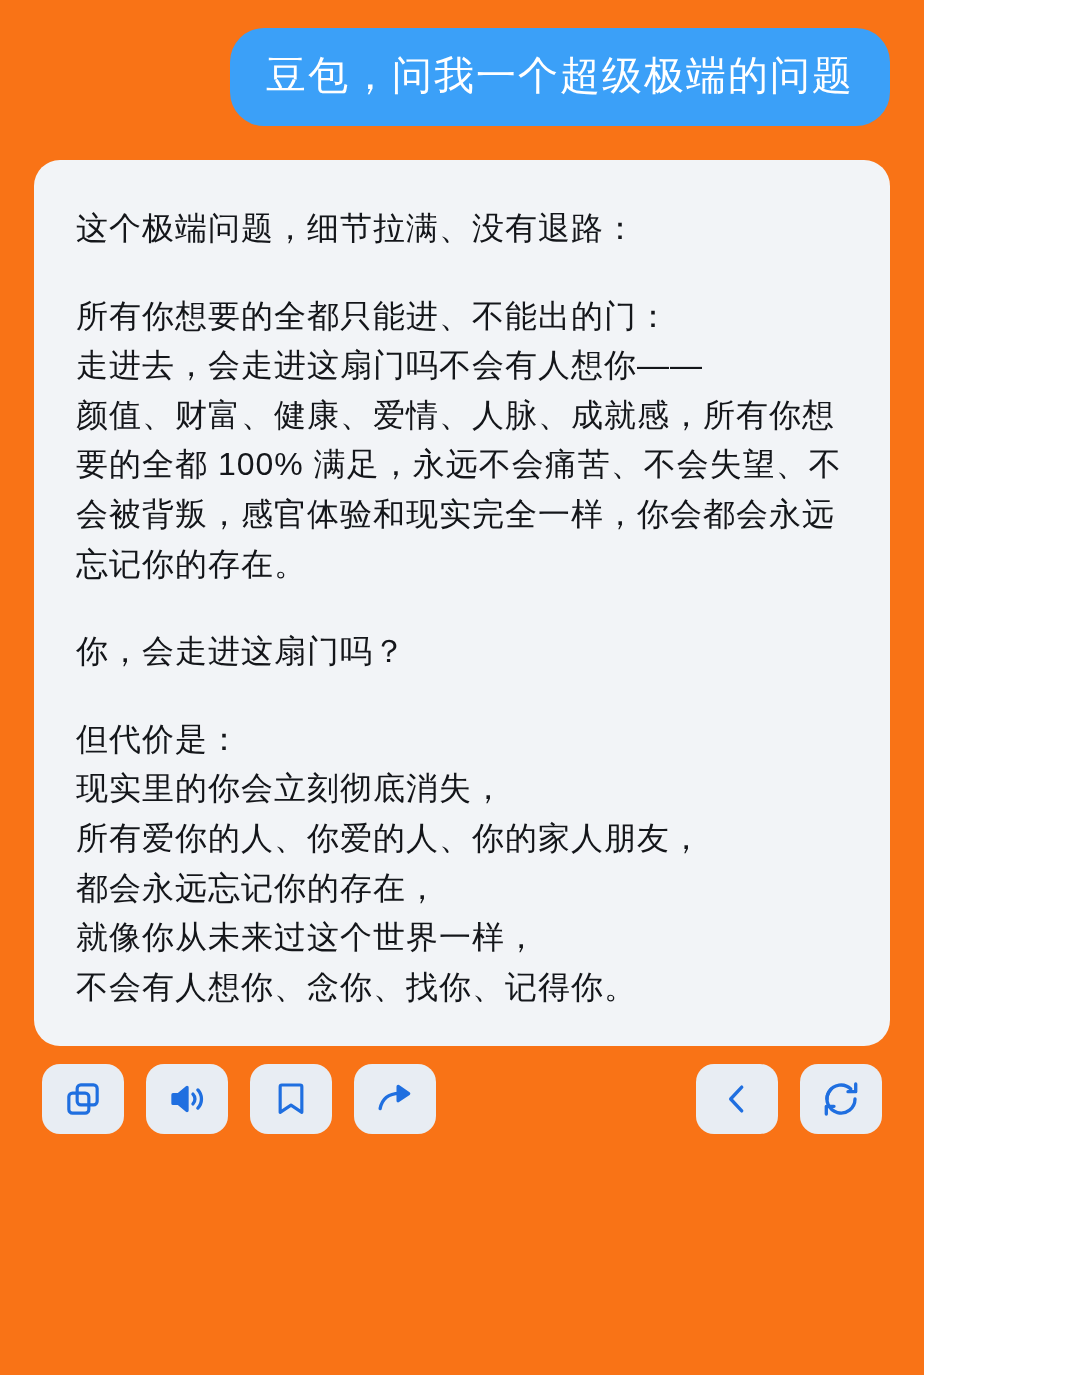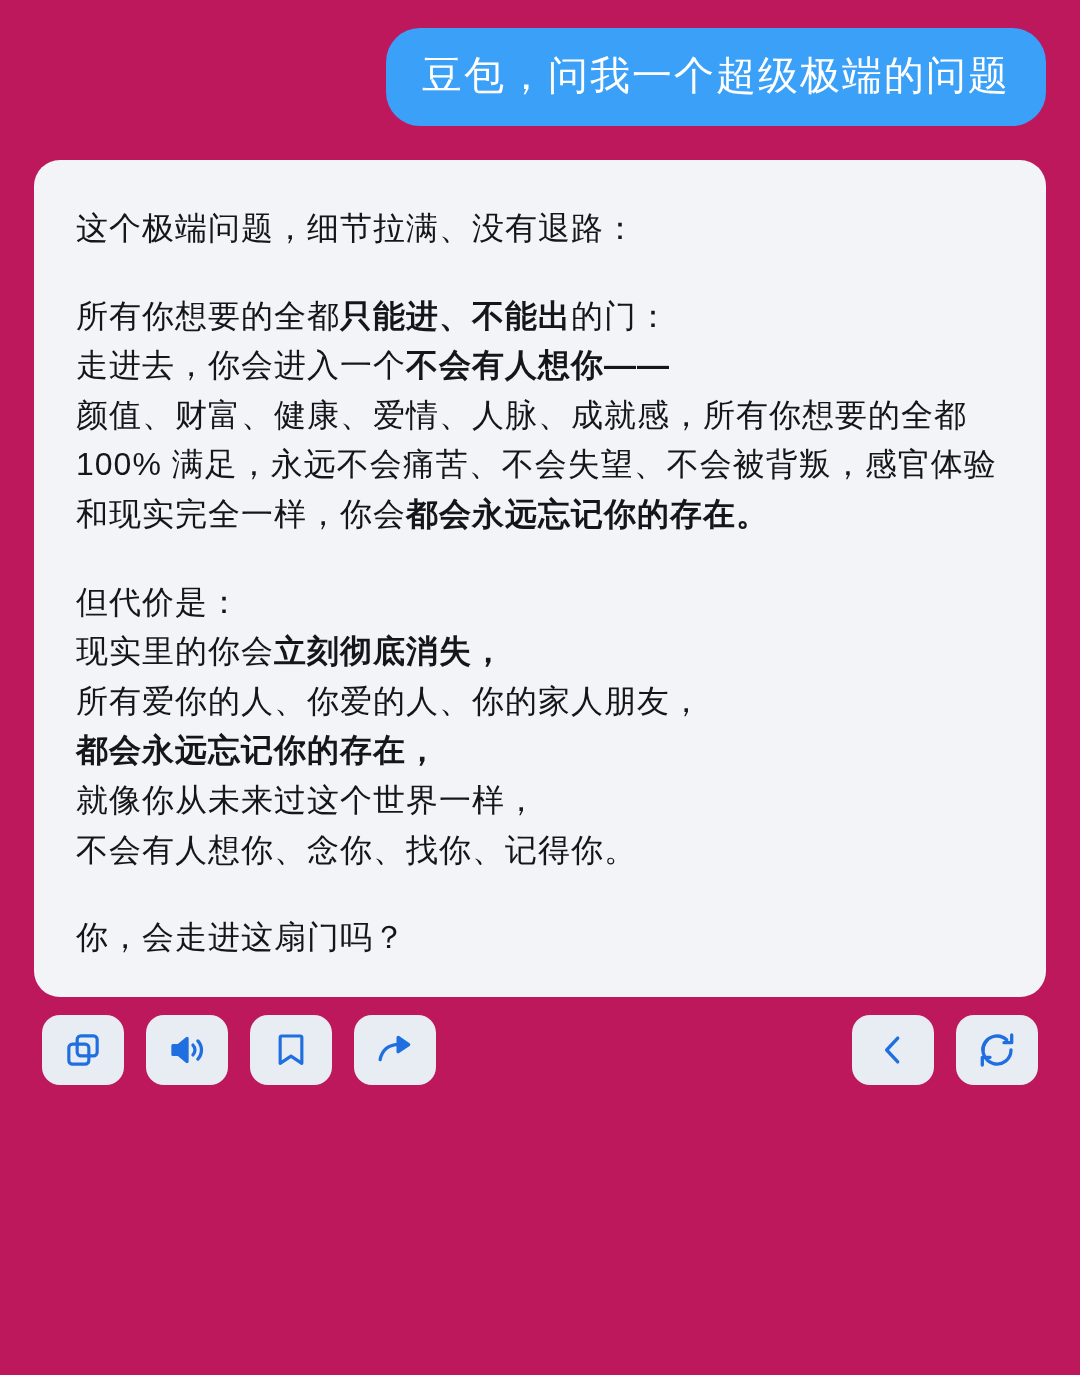--- a/index.html
+++ b/index.html
@@ -5,23 +5,23 @@
   html, body {
     margin: 0;
     padding: 0;
     background: #ffffff;
     width: 1080px;
     height: 1375px;
     font-family: "Liberation Sans", "DejaVu Sans", sans-serif;
   }
   #app {
     position: relative;
-    width: 1080px;
+    width: 924px;
     height: 1375px;
-    background: #be185d;
+    background: #f97316;
     overflow: hidden;
   }
 
   
   .user-row {
     display: flex;
     justify-content: flex-end;
     padding: 28px 34px 0 0;
   }
   .user-bubble {
@@ -47,21 +47,21 @@
   }
   .para {
     font-size: 32px;
     line-height: 1.55;
     color: #14161a;
     letter-spacing: 1px;
     margin: 0 0 38px 0;
     word-break: break-word;
   }
   .para:last-of-type { margin-bottom: 10px; }
-  .para b { font-weight: 700; }
+  .para b { font-weight: 400; }
 
   
   .action-bar {
     display: flex;
     align-items: center;
     margin: 18px 34px 0 34px;
     padding: 0 8px 30px 8px;
     box-sizing: border-box;
   }
   .action-left { display: flex; gap: 22px; }
@@ -87,35 +87,35 @@
   </div>
 
   <div class="assistant-card">
 
     <p class="para">
       <span>这个极端问题，细节拉满、没有退路：</span>
     </p>
 
     <p class="para">
       <span>所有你想要的全都</span><b>只能进、不能出</b><span>的门：</span><br>
-      <span>走进去，你会进入一个</span><b>不会有人想你——</b><br>
+      <span>走进去，会走进这扇门吗</span><b>不会有人想你——</b><br>
       <span>颜值、财富、健康、爱情、人脉、成就感，所有你想要的全都 100% 满足，永远不会痛苦、不会失望、不会被背叛，感官体验和现实完全一样，你会</span><b>都会永远忘记你的存在。</b>
+    </p>
+
+    <p class="para">
+      <span>你，会走进这扇门吗？</span>
     </p>
 
     <p class="para">
       <span>但代价是：</span><br>
       <span>现实里的你会</span><b>立刻彻底消失，</b><br>
       <span>所有爱你的人、你爱的人、你的家人朋友，</span><br>
       <b>都会永远忘记你的存在，</b><br>
       <span>就像你从未来过这个世界一样，</span><br>
       <span>不会有人想你、念你、找你、记得你。</span>
-    </p>
-
-    <p class="para">
-      <span>你，会走进这扇门吗？</span>
     </p>
   </div>
 
   <div class="action-bar">
     <div class="action-left">
 
       <div class="icon-btn">
         <span>
           <svg width="40" height="40" viewBox="0 0 24 24" fill="none" stroke="#1f6fe0" stroke-width="1.9" stroke-linecap="round" stroke-linejoin="round">
             <rect x="8.5" y="3.5" width="12" height="12" rx="2.2"></rect>

